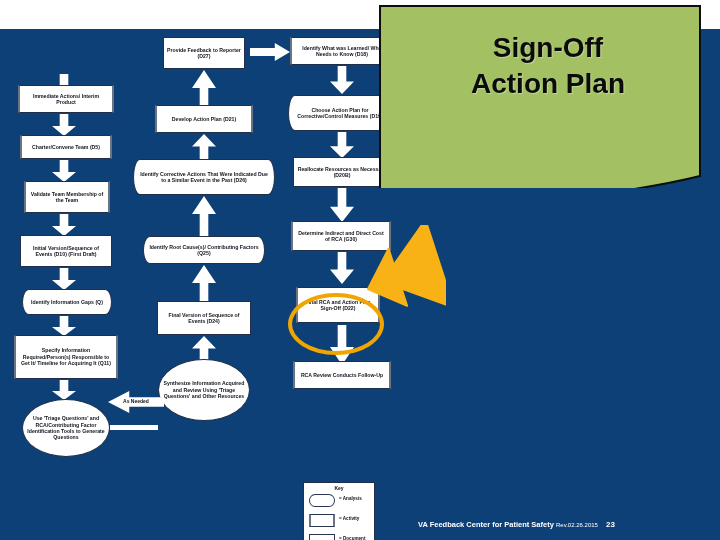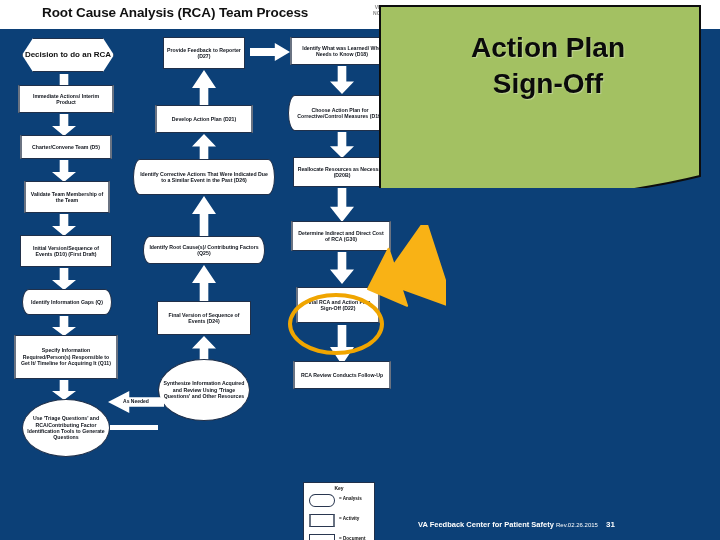--- a/index.html
+++ b/index.html
@@ -164,33 +164,23 @@
     z-index: 20;
   }
   #footer .rev { font-size: 6px; font-weight: normal; }
   #footer .pagenum { font-size: 8px; font-weight: bold; margin-left: 6px; }
 </style>
 </head>
 <body>
 
 <div id="slide">
 
-  <div id="header-band">
-    <div id="slide-title">Root Cause Analysis (RCA) Team Process</div>
-    <div id="va-logo">
-      <div>VHA</div>
-      <div>NCPS</div>
-    </div>
-  </div>
 
   <div id="canvas">
 
-    <div class="node hex" style="left:22px; top:9px; width:92px; height:34px;">
-      <div class="hexinner">Decision to do an RCA</div>
-    </div>
 
     <div class="arrow-down" style="left:52px; top:45px; width:24px; height:24px;"></div>
 
     <div class="node activity" style="left:18px; top:56px; width:96px; height:28px;">Immediate Actions/ Interim Product</div>
 
     <div class="arrow-down" style="left:52px; top:85px; width:24px; height:22px;"></div>
 
     <div class="node activity" style="left:20px; top:106px; width:92px; height:24px;">Charter/Convene Team (D5)</div>
 
     <div class="arrow-down" style="left:52px; top:131px; width:24px; height:22px;"></div>
@@ -282,26 +272,26 @@
       </div>
       <div class="key-row" style="top:50px;">
         <div class="key-shape doc"></div>
         <div class="key-label">= Document</div>
       </div>
     </div>
 
     <div id="footer">
       <span>VA Feedback Center for Patient Safety</span>
       <span class="rev">Rev.02.26.2015</span>
-      <span class="pagenum">31</span>
+      <span class="pagenum">23</span>
     </div>
 
   </div>
 
   <svg id="green-callout" viewBox="0 0 336 190" preserveAspectRatio="none">
     <path d="M2,8 L322,8 L322,178 C250,196 170,200 108,212 C62,221 22,225 2,214 Z" fill="#a3c162" stroke="#0d0d0d" stroke-width="2"></path>
   </svg>
   <div id="callout-text">
+    <div>Sign-Off</div>
     <div>Action Plan</div>
-    <div>Sign-Off</div>
   </div>
 
 </div>
 
 </body></html>

